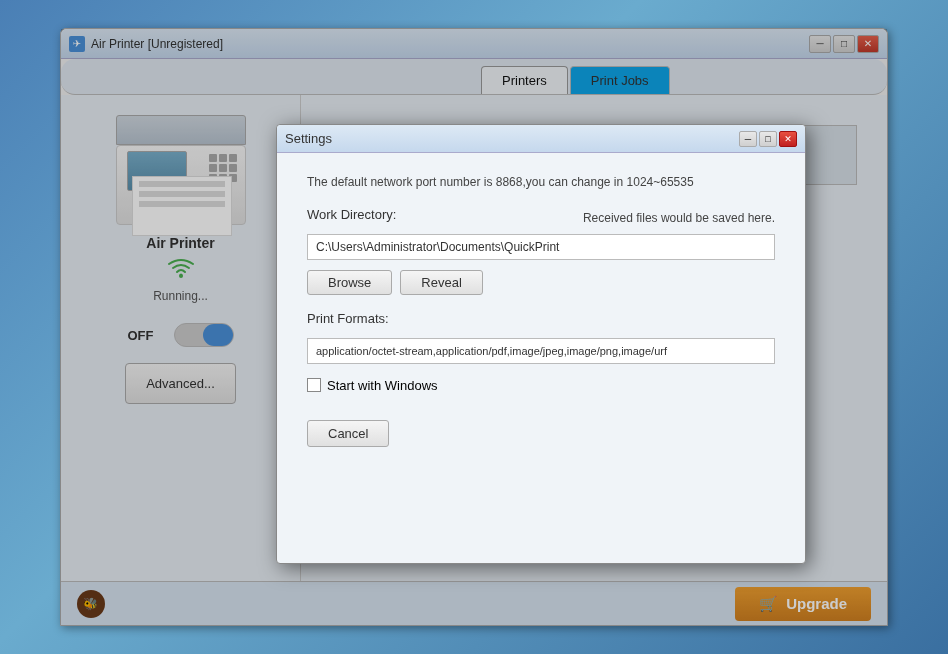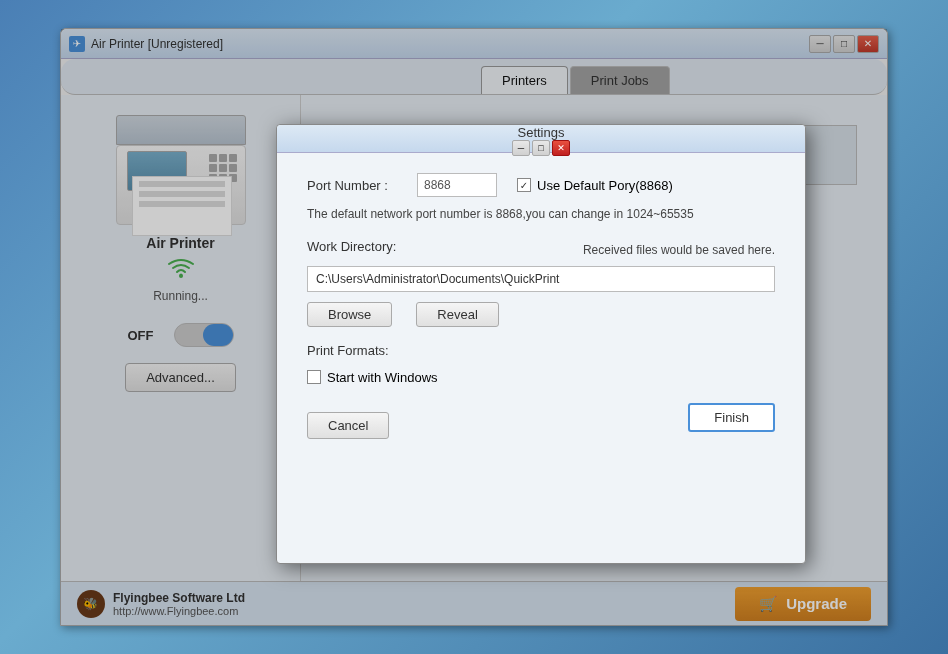--- a/index.html
+++ b/index.html
@@ -83,21 +83,21 @@
     .tab {
       height: 28px;
       padding: 0 20px;
       display: flex;
       align-items: center;
       cursor: pointer;
       font-size: 13px;
       border: 1px solid #bbb;
       border-bottom: none;
       border-radius: 4px 4px 0 0;
-      background: #a3a3a3;
+      background: #0ea5e9;
       color: #333;
       margin-right: 2px;
     }
     .tab.active {
       background: #f0f4f8;
       color: #111;
       border-color: #999;
       position: relative;
       z-index: 2;
     }
@@ -219,21 +219,21 @@
     .toggle-thumb {
       width: 30px;
       height: 22px;
       background: #4a90d9;
       border-radius: 11px;
       position: absolute;
       right: 0;
       top: 0;
     }
     .advanced-btn {
-      padding: 6px 20px;
+      padding: 12px 20px;
       background: linear-gradient(to bottom, #f5f5f5, #e0e0e0);
       border: 1px solid #aaa;
       border-radius: 4px;
       cursor: pointer;
       font-size: 13px;
       color: #333;
     }
 
     
     .right-panel {
@@ -328,21 +328,20 @@
       z-index: 20;
     }
     .dialog-title-bar {
       height: 28px;
       background: linear-gradient(to bottom, #dde9f5, #c5d8ed);
       border-bottom: 1px solid #aac;
       border-radius: 4px 4px 0 0;
       display: flex;
       align-items: center;
       padding: 0 8px;
-      flex-direction: column;
     }
     .dialog-title-text {
       font-size: 13px;
       color: #333;
       flex: 1;
     }
     .dialog-tb-buttons {
       display: flex;
       gap: 2px;
     }
@@ -420,21 +419,21 @@
       height: 26px;
       border: 1px solid #bbb;
       background: white;
       padding: 2px 8px;
       font-size: 12px;
       color: #333;
       margin-bottom: 10px;
     }
     .btn-row {
       display: flex;
-      gap: 24px;
+      gap: 8px;
       margin-bottom: 16px;
     }
     .dialog-btn {
       padding: 4px 20px;
       background: linear-gradient(to bottom, #f5f5f5, #e0e0e0);
       border: 1px solid #aaa;
       border-radius: 3px;
       cursor: pointer;
       font-size: 13px;
       color: #333;
@@ -567,24 +566,20 @@
     </div>
 
     <div class="right-panel">
       <div class="right-placeholder"></div>
     </div>
   </div>
 
   <div class="footer">
     <div class="footer-brand">
       <div class="brand-icon">🐝</div>
-      <div class="brand-text-col">
-        <span class="brand-name">Flyingbee Software Ltd</span>
-        <span class="brand-url">http://www.Flyingbee.com</span>
-      </div>
     </div>
     <button class="upgrade-btn">
       <span>🛒</span>
       <span>Upgrade</span>
     </button>
   </div>
 
   <div class="overlay"></div>
 
   <div class="settings-dialog">
@@ -593,28 +588,20 @@
       <span class="dialog-title-text">Settings</span>
       <div class="dialog-tb-buttons">
         <div class="dialog-tb-btn">─</div>
         <div class="dialog-tb-btn">□</div>
         <div class="dialog-tb-btn close">✕</div>
       </div>
     </div>
 
     <div class="dialog-body">
       
-      <div class="form-row">
-        <span class="form-label">Port Number :</span>
-        <input class="form-input" type="text" value="8868" style="">
-        <div class="checkbox-row">
-          <div class="checkbox">✓</div>
-          <span>Use Default Pory(8868)</span>
-        </div>
-      </div>
 
       
       <div class="hint-text">The default network port number is 8868,you can change in 1024~65535</div>
 
       
       <div class="work-dir-header">
         <span class="section-label">Work Directory:</span>
         <span class="section-hint">Received files would be saved here.</span>
       </div>
       <input class="path-input" type="text" value="C:\Users\Administrator\Documents\QuickPrint" style="">
@@ -622,28 +609,28 @@
       
       <div class="btn-row">
         <button class="dialog-btn">Browse</button>
         <button class="dialog-btn">Reveal</button>
       </div>
 
       
       <div class="print-formats-header">
         <span class="section-label">Print Formats:</span>
       </div>
+      <input class="formats-input" type="text" value="application/octet-stream,application/pdf,image/jpeg,image/png,image/urf" style="">
 
       
       <div class="start-windows-row">
         <div class="checkbox"></div>
         <span>Start with Windows</span>
       </div>
 
       
       <div class="action-btn-row">
         <button class="cancel-btn">Cancel</button>
-        <button class="finish-btn">Finish</button>
       </div>
     </div>
   </div>
 
 </div>
 
 </body></html>

